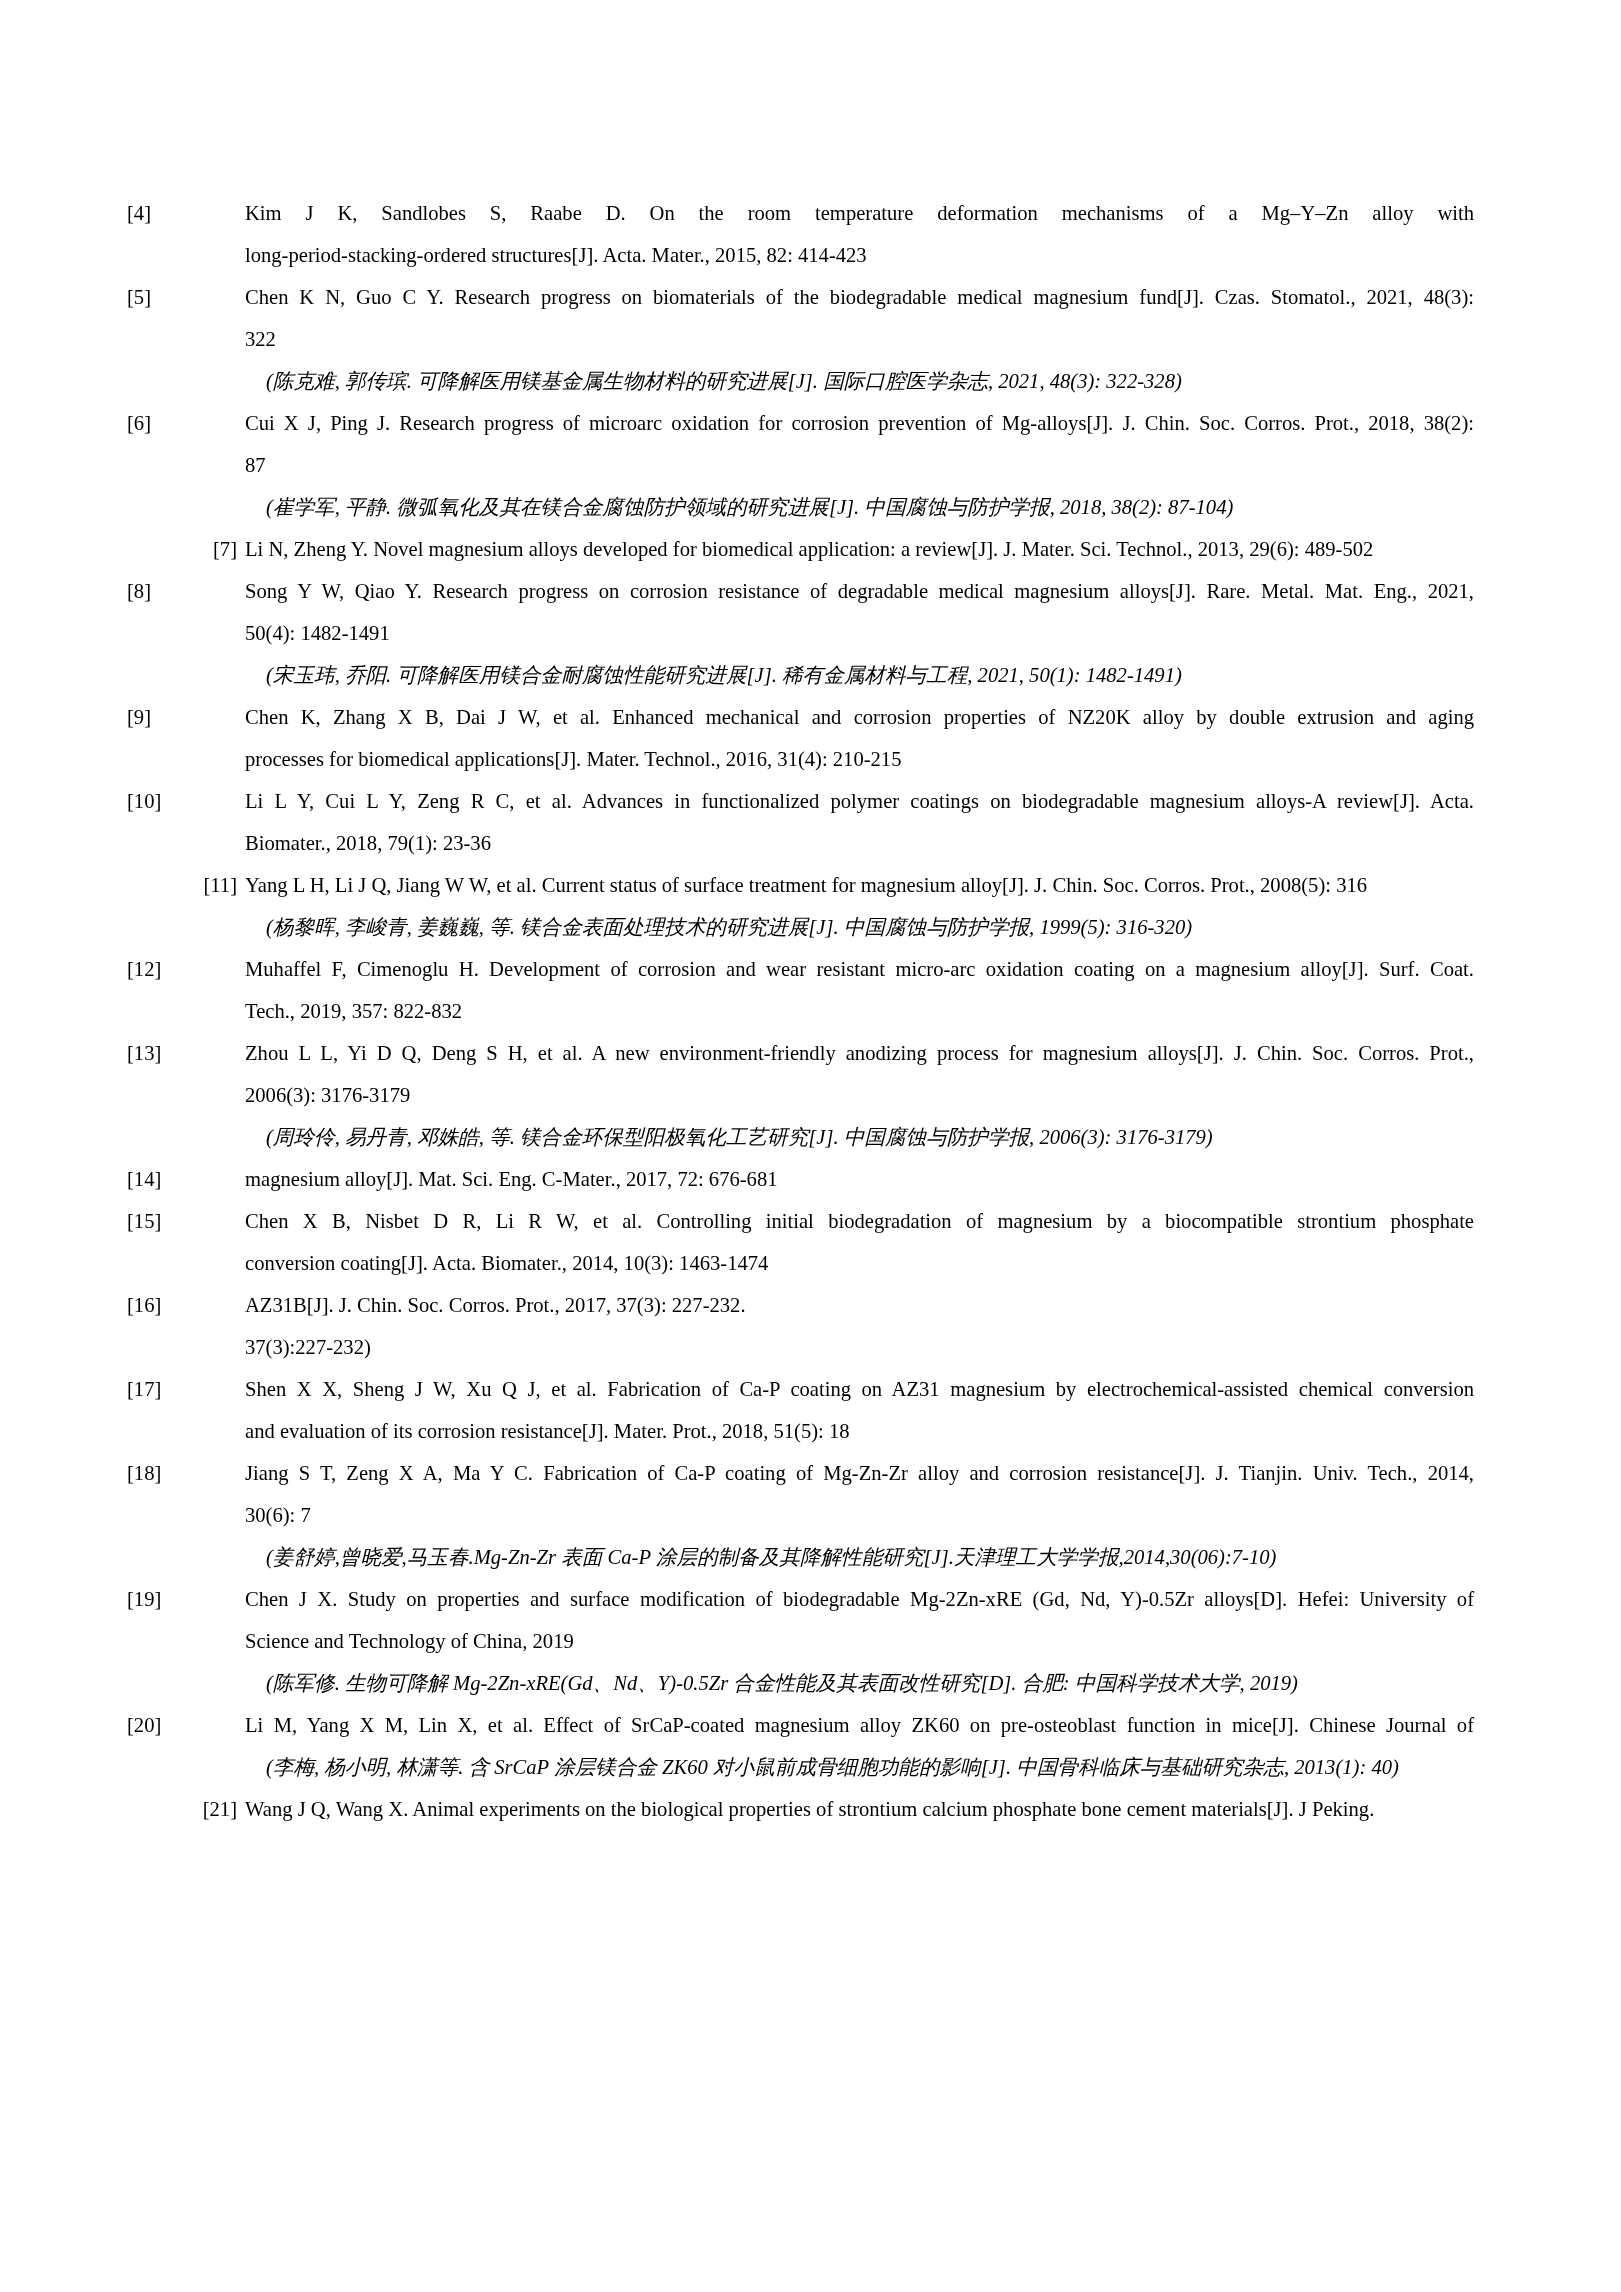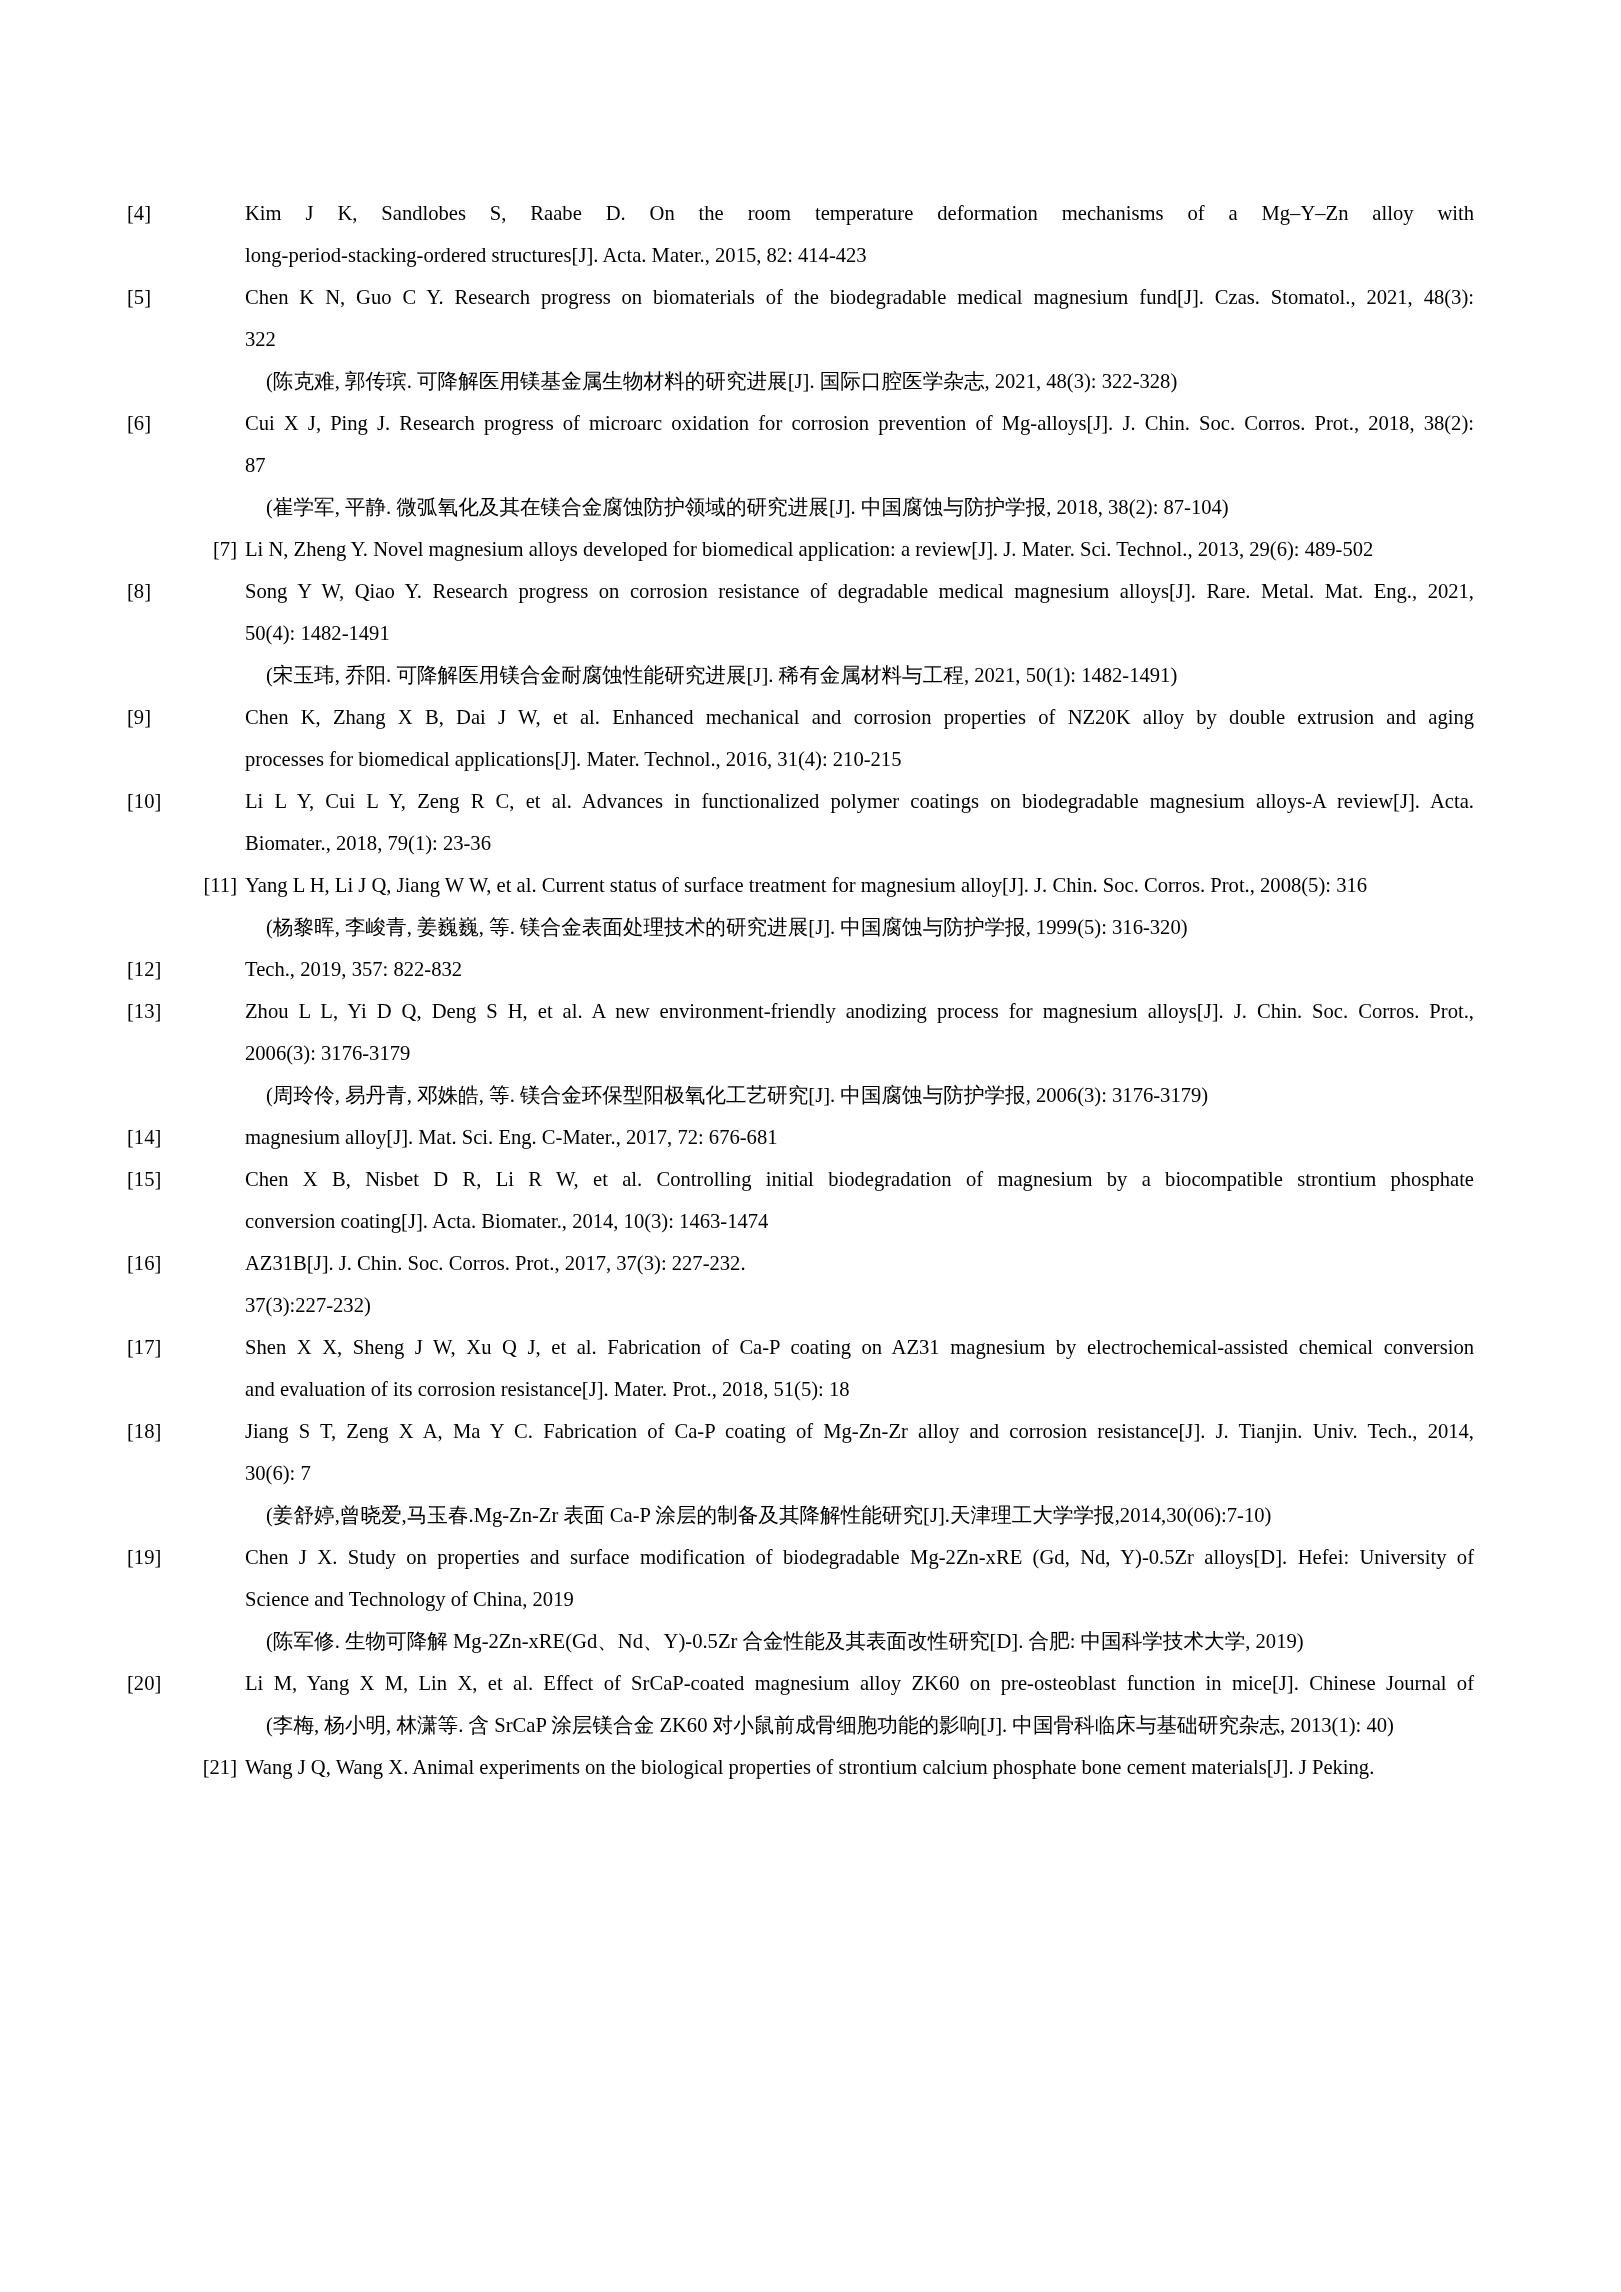--- a/index.html
+++ b/index.html
@@ -25,21 +25,21 @@
     overflow: hidden;
   }
   .ref { }
   .line {
     position: relative;
     font-size: 20.6px;
     line-height: 42px;
     white-space: nowrap;
   }
   .line.first, .line.cont { padding-left: 118px; }
-  .line.zh { padding-left: 139px; }
+  .line.zh { padding-left: 139px; font-style: italic; }
   .line .num {
     position: absolute;
     left: 0;
     top: 0;
     width: 110px;
     text-align: right;
   }
   .line.full {
     white-space: normal;
     text-align: justify;
@@ -81,21 +81,21 @@
       </div>
       <div class="ref">
         <div class="line first full"><span class="num">[10]</span><span class="txt">Li L Y, Cui L Y, Zeng R C, et al. Advances in functionalized polymer coatings on biodegradable magnesium alloys-A review[J]. Acta.</span></div>
         <div class="line cont"><span class="txt">Biomater., 2018, 79(1): 23-36</span></div>
       </div>
       <div class="ref">
         <div class="line first"><span class="num">[11]</span><span class="txt">Yang L H, Li J Q, Jiang W W, et al. Current status of surface treatment for magnesium alloy[J]. J. Chin. Soc. Corros. Prot., 2008(5): 316</span></div>
         <div class="line zh"><span class="txt">(杨黎晖, 李峻青, 姜巍巍, 等. 镁合金表面处理技术的研究进展[J]. 中国腐蚀与防护学报, 1999(5): 316-320)</span></div>
       </div>
       <div class="ref">
-        <div class="line first full"><span class="num">[12]</span></div>
+        <div class="line first full"><span class="num">[12]</span><span class="txt">Muhaffel F, Cimenoglu H. Development of corrosion and wear resistant micro-arc oxidation coating on a magnesium alloy[J]. Surf. Coat.</span></div>
         <div class="line cont"><span class="txt">Tech., 2019, 357: 822-832</span></div>
       </div>
       <div class="ref">
         <div class="line first full"><span class="num">[13]</span><span class="txt">Zhou L L, Yi D Q, Deng S H, et al. A new environment-friendly anodizing process for magnesium alloys[J]. J. Chin. Soc. Corros. Prot.,</span></div>
         <div class="line cont"><span class="txt">2006(3): 3176-3179</span></div>
         <div class="line zh"><span class="txt">(周玲伶, 易丹青, 邓姝皓, 等. 镁合金环保型阳极氧化工艺研究[J]. 中国腐蚀与防护学报, 2006(3): 3176-3179)</span></div>
       </div>
       <div class="ref">
         <div class="line first full"><span class="num">[14]</span></div>
         <div class="line cont"><span class="txt">magnesium alloy[J]. Mat. Sci. Eng. C-Mater., 2017, 72: 676-681</span></div>

